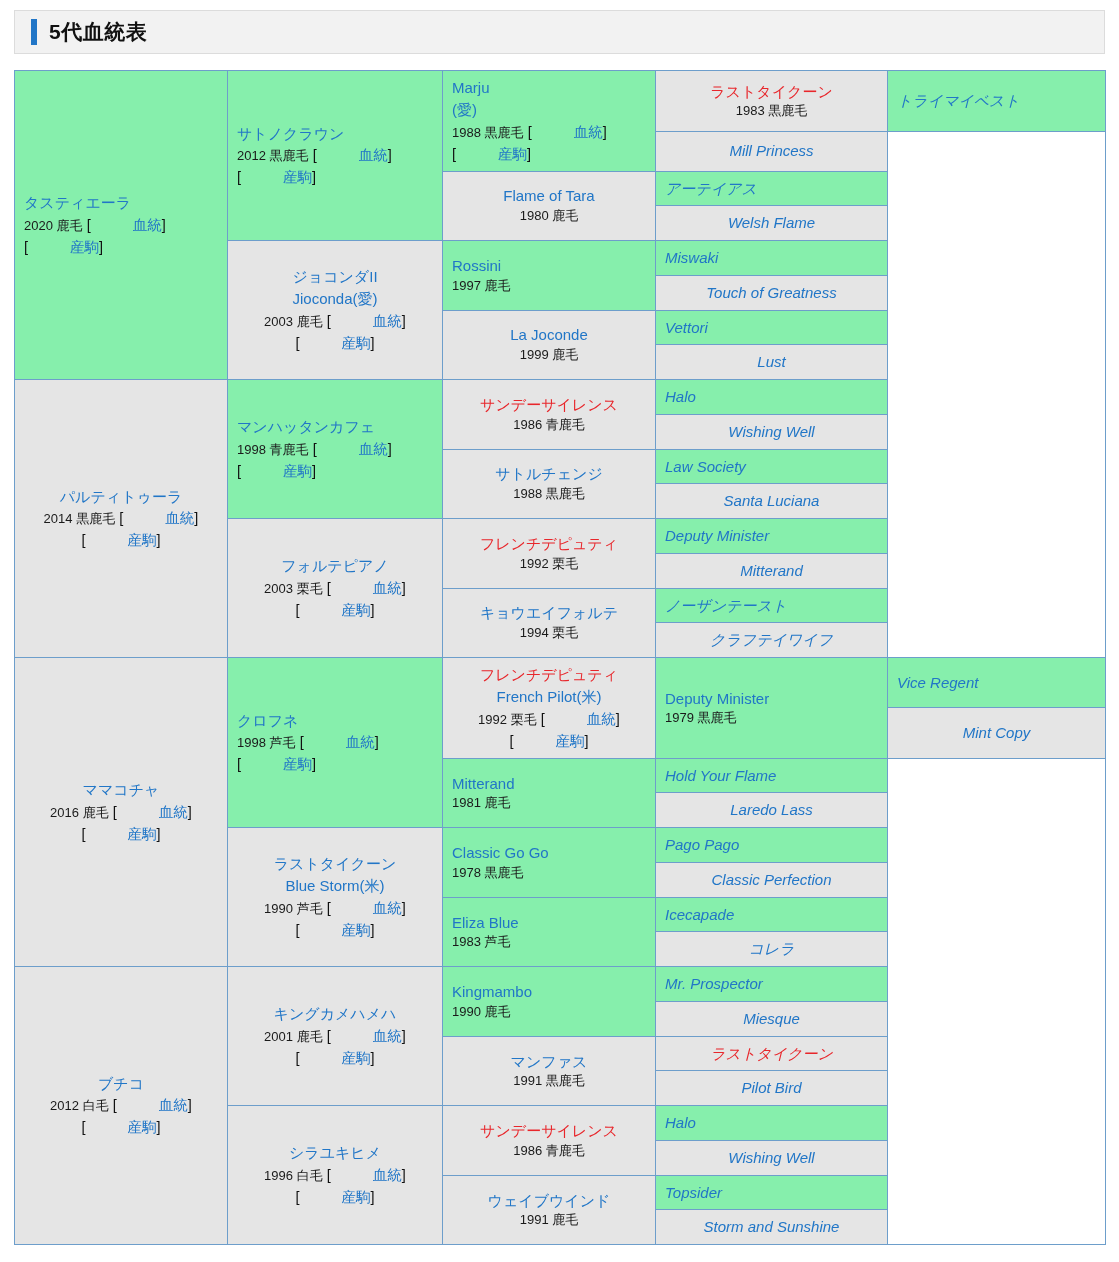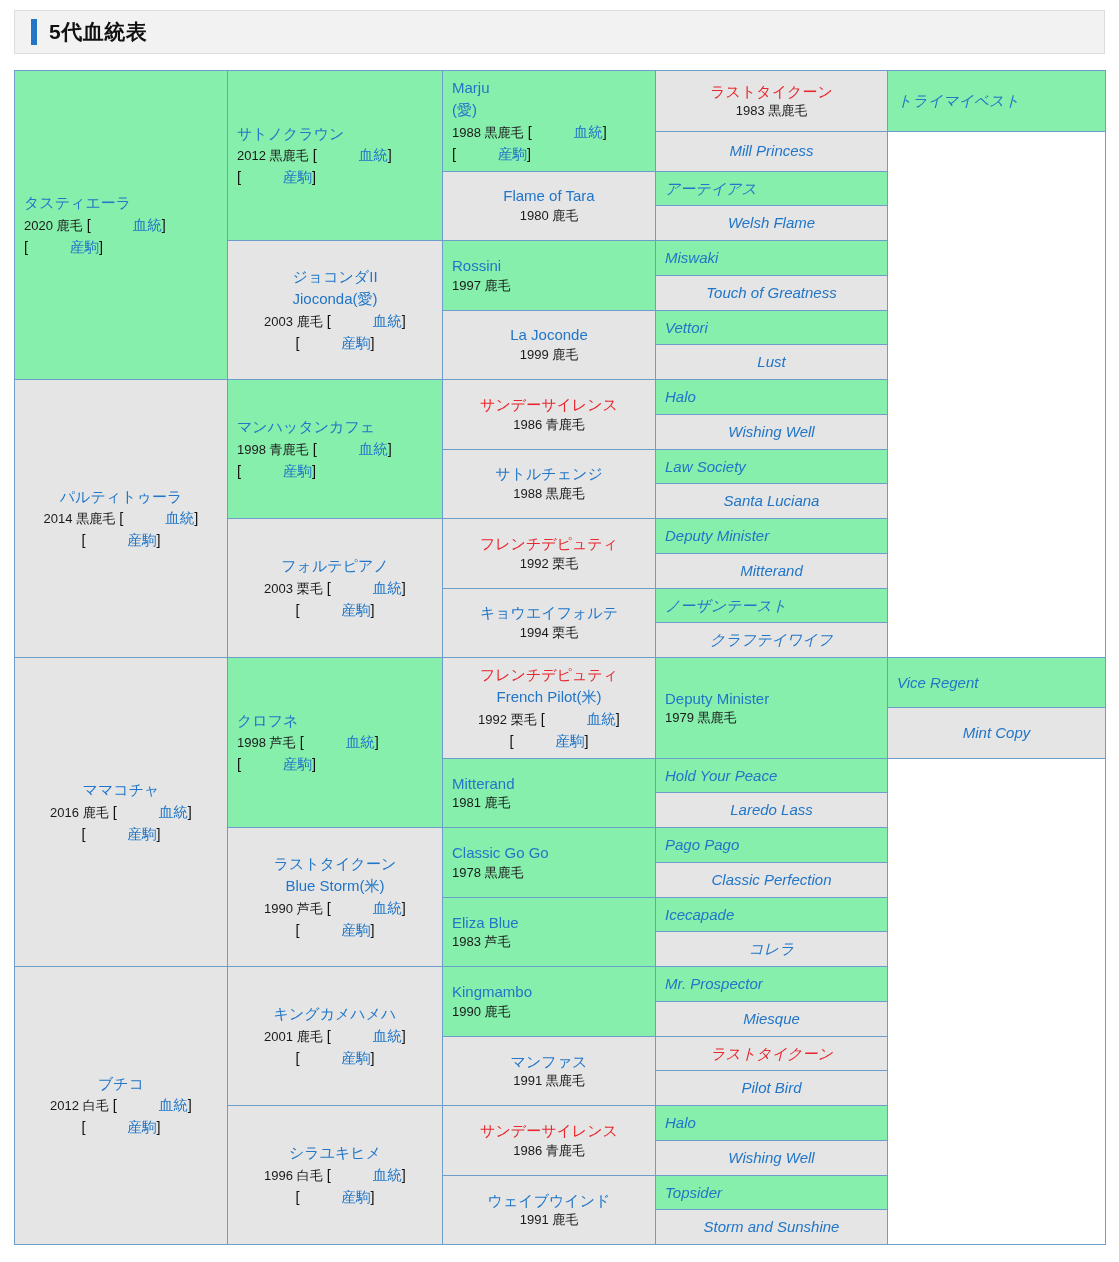--- a/index.html
+++ b/index.html
@@ -304,21 +304,21 @@
           <td class="pink g5cell">
             <span class="nm nm-blue">Mint Copy</span>
           </td>
         </tr>
         <tr>
           <td class="blue g4row" rowspan="2">
             <span class="nm nm-blue">Mitterand</span>
             <span class="meta">1981 鹿毛</span>
           </td>
           <td class="blue g5cell">
-            <span class="nm nm-blue">Hold Your Peace</span>
+            <span class="nm nm-blue">Hold Your Flame</span>
           </td>
         </tr>
         <tr>
           <td class="pink g5cell">
             <span class="nm nm-blue">Laredo Lass</span>
           </td>
         </tr>
 
         <tr>
           <td class="pink" rowspan="4">

